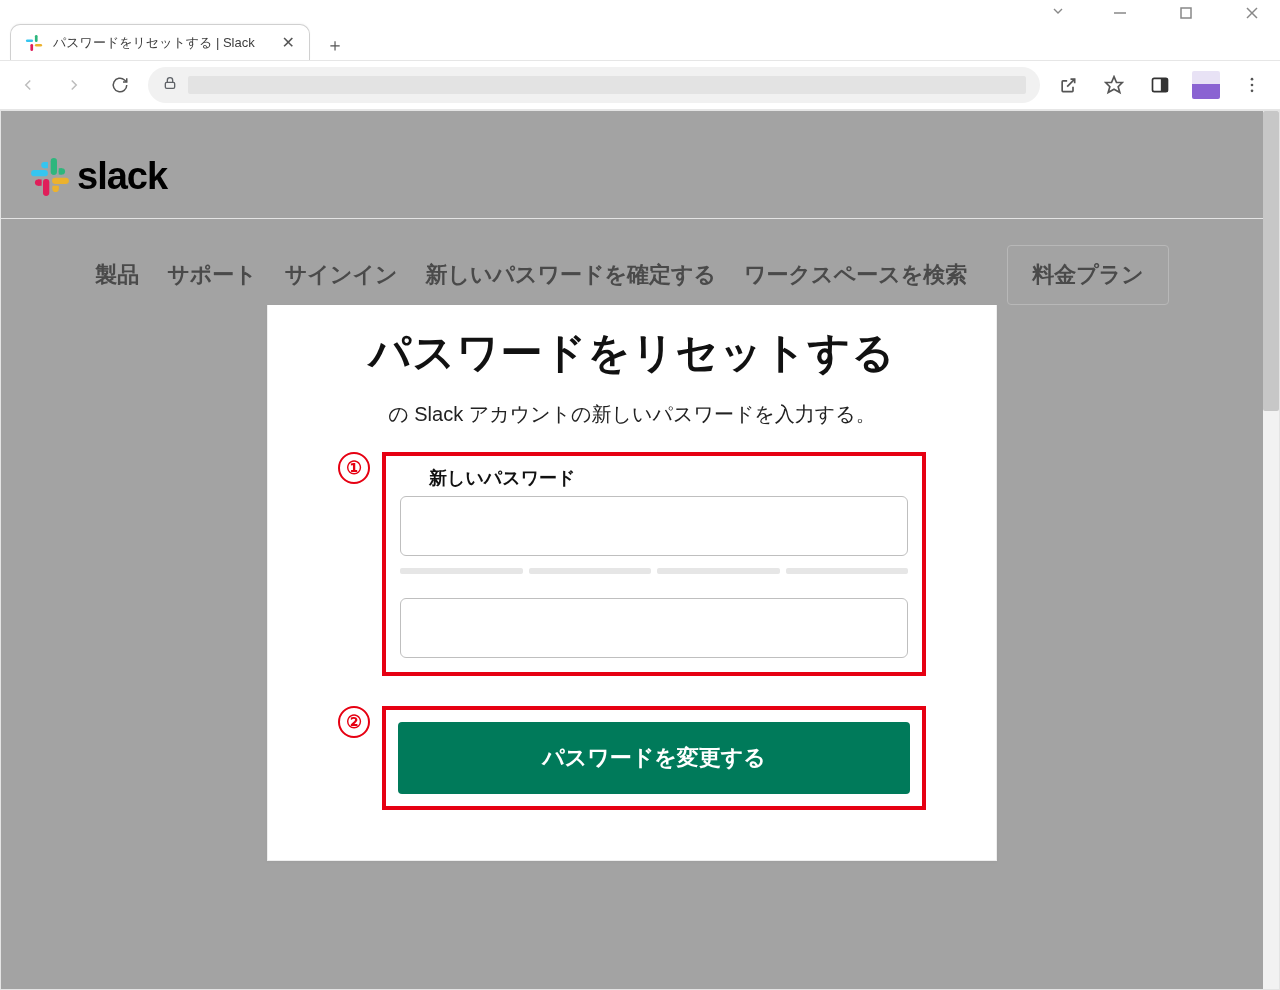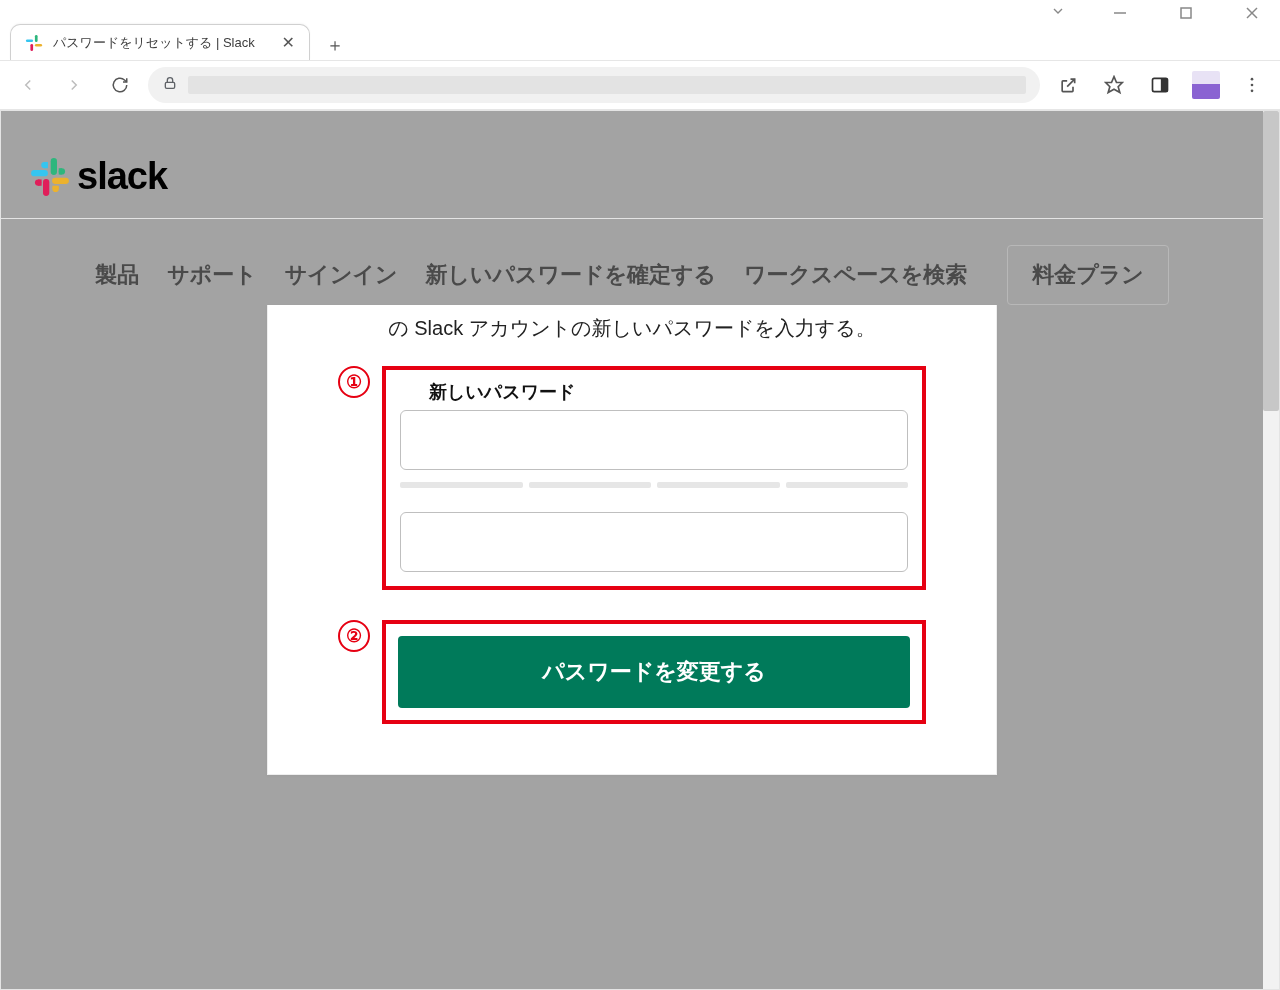--- a/index.html
+++ b/index.html
@@ -194,20 +194,21 @@
       <a>製品</a>
       <a>サポート</a>
       <a>サインイン</a>
       <a>新しいパスワードを確定する</a>
       <a>ワークスペースを検索</a>
       <span class="signin-btn">料金プラン</span>
     </div>
 
     <div class="card-container">
       <div class="card">
+        <h1 class="page-title">パスワードをリセットする</h1>
         <p class="subtitle">の Slack アカウントの新しいパスワードを入力する。</p>
 
         <div class="annotation-row">
           <div class="ann-marker">①</div>
           <div class="red-box">
             <div class="field-label">新しいパスワード</div>
             <input type="password" class="text-input" style="">
             <div class="strength-segs">
               <div class="seg"></div>
               <div class="seg"></div>

